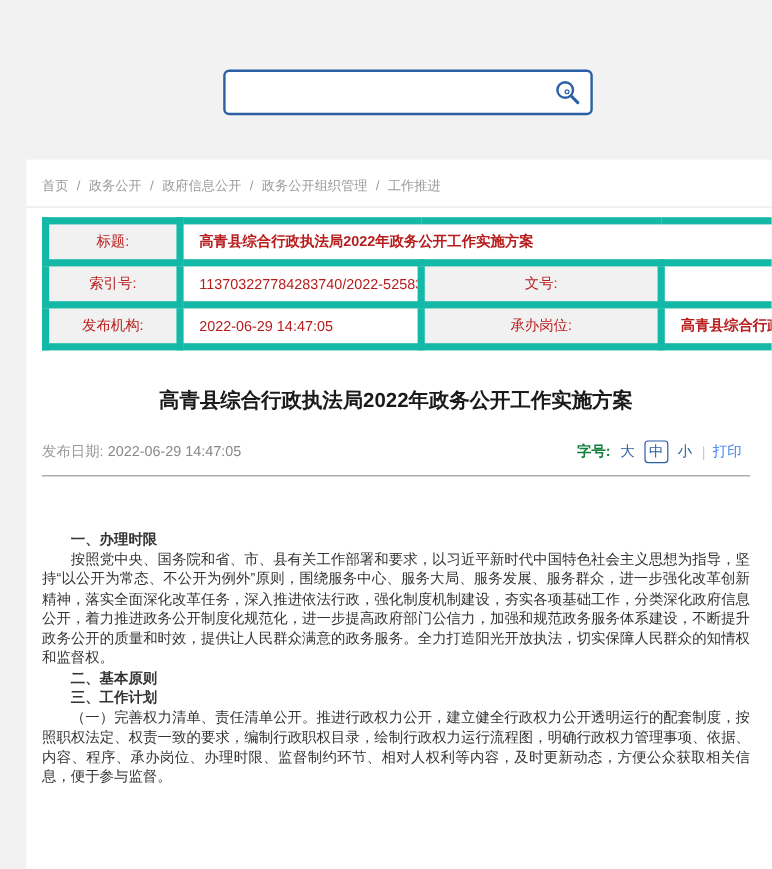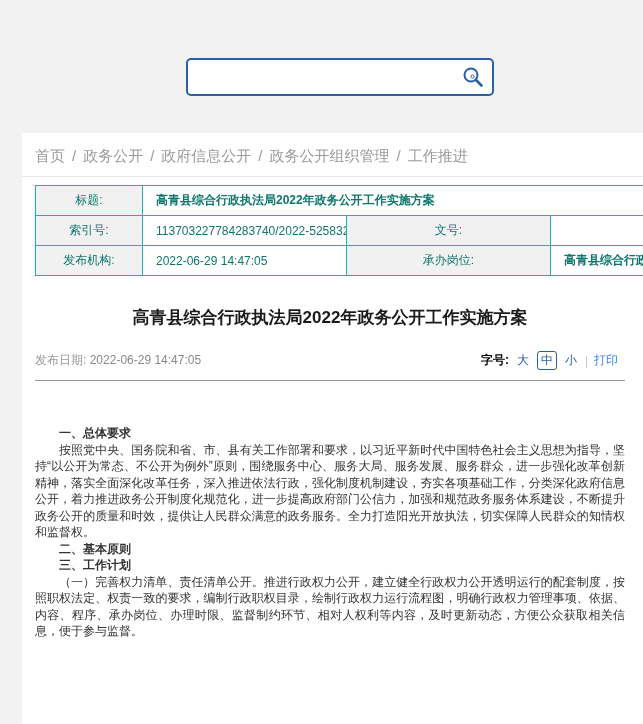--- a/index.html
+++ b/index.html
@@ -35,39 +35,39 @@
   }
   
   .card {
     background: #ffffff;
     margin-left: 22px;
     min-height: 591px;
     padding-top: 12px;
   }
   .breadcrumb {
     padding: 2px 0 10px 13px;
-    font-size: 15px;
+    font-size: 11px;
     color: #9a9a9a;
     border-bottom: 1px solid #e6e6e6;
   }
   .breadcrumb a { color: #9a9a9a; text-decoration: none; cursor: pointer; }
   .breadcrumb .sep { margin: 0 7px; color: #9a9a9a; }
   
   .info-table-wrap { margin: 8px 0 0 13px; }
   table.info-table {
     border-collapse: collapse;
     table-layout: fixed;
     width: 720px; 
     font-size: 12px;
   }
   table.info-table td {
-    border: 1px solid #14b8a6;
+    border: 6px solid #14b8a6;
     height: 29px;
     padding: 0 13px;
-    color: #0f766e;
+    color: #b91c1c;
     overflow: hidden; white-space: nowrap;
   }
   td.lbl {
     background: #f1f1f1;
     color: #666;
     text-align: center;
     padding: 0 4px;
   }
   .col-l1 { width: 80px; } .col-v1 { width: 275px; }
   .col-l2 { width: 75px; } .col-v2 { width: 290px; }
@@ -83,21 +83,21 @@
   }
   .meta-row {
     display: flex; justify-content: space-between; align-items: center;
     margin: 22px 25px 0 13px;
     font-size: 12px;
     gap: 11px;
   }
   .meta-left { color: #999; }
   .meta-left .date-val { color: #888; }
   .meta-right { display: flex; align-items: center; gap: 6px; }
-  .fs-label { color: #000000; font-weight: bold; }
+  .fs-label { color: #15803d; font-weight: bold; }
   .fs-btn {
     color: #2a5fa5; cursor: pointer; text-decoration: none;
     padding: 0 2px; font-size: 12px;
   }
   .fs-btn.selected {
     border: 1px solid #2a5fa5;
     border-radius: 3px;
     padding: 0 3px;
   }
   .meta-sep { color: #c9c9c9; }
@@ -176,20 +176,20 @@
       <a class="fs-btn selected">中</a>
       <a class="fs-btn">小</a>
       <span class="meta-sep">|</span>
       <a class="print-btn">打印</a>
     </div>
   </div>
 
   <div class="meta-divider"></div>
 
   <div class="article-body">
-      <p class="heading">一、总体要求</p>
+      <p class="heading">一、办理时限</p>
       <p>按照党中央、国务院和省、市、县有关工作部署和要求，以习近平新时代中国特色社会主义思想为指导，坚持“以公开为常态、不公开为例外”原则，围绕服务中心、服务大局、服务发展、服务群众，进一步强化改革创新精神，落实全面深化改革任务，深入推进依法行政，强化制度机制建设，夯实各项基础工作，分类深化政府信息公开，着力推进政务公开制度化规范化，进一步提高政府部门公信力，加强和规范政务服务体系建设，不断提升政务公开的质量和时效，提供让人民群众满意的政务服务。全力打造阳光开放执法，切实保障人民群众的知情权和监督权。</p>
       <p class="heading">二、基本原则</p>
       <p class="heading">三、工作计划</p>
       <p>（一）完善权力清单、责任清单公开。推进行政权力公开，建立健全行政权力公开透明运行的配套制度，按照职权法定、权责一致的要求，编制行政职权目录，绘制行政权力运行流程图，明确行政权力管理事项、依据、内容、程序、承办岗位、办理时限、监督制约环节、相对人权利等内容，及时更新动态，方便公众获取相关信息，便于参与监督。</p>
     </div>
 
 </div>
 
 </body></html>

